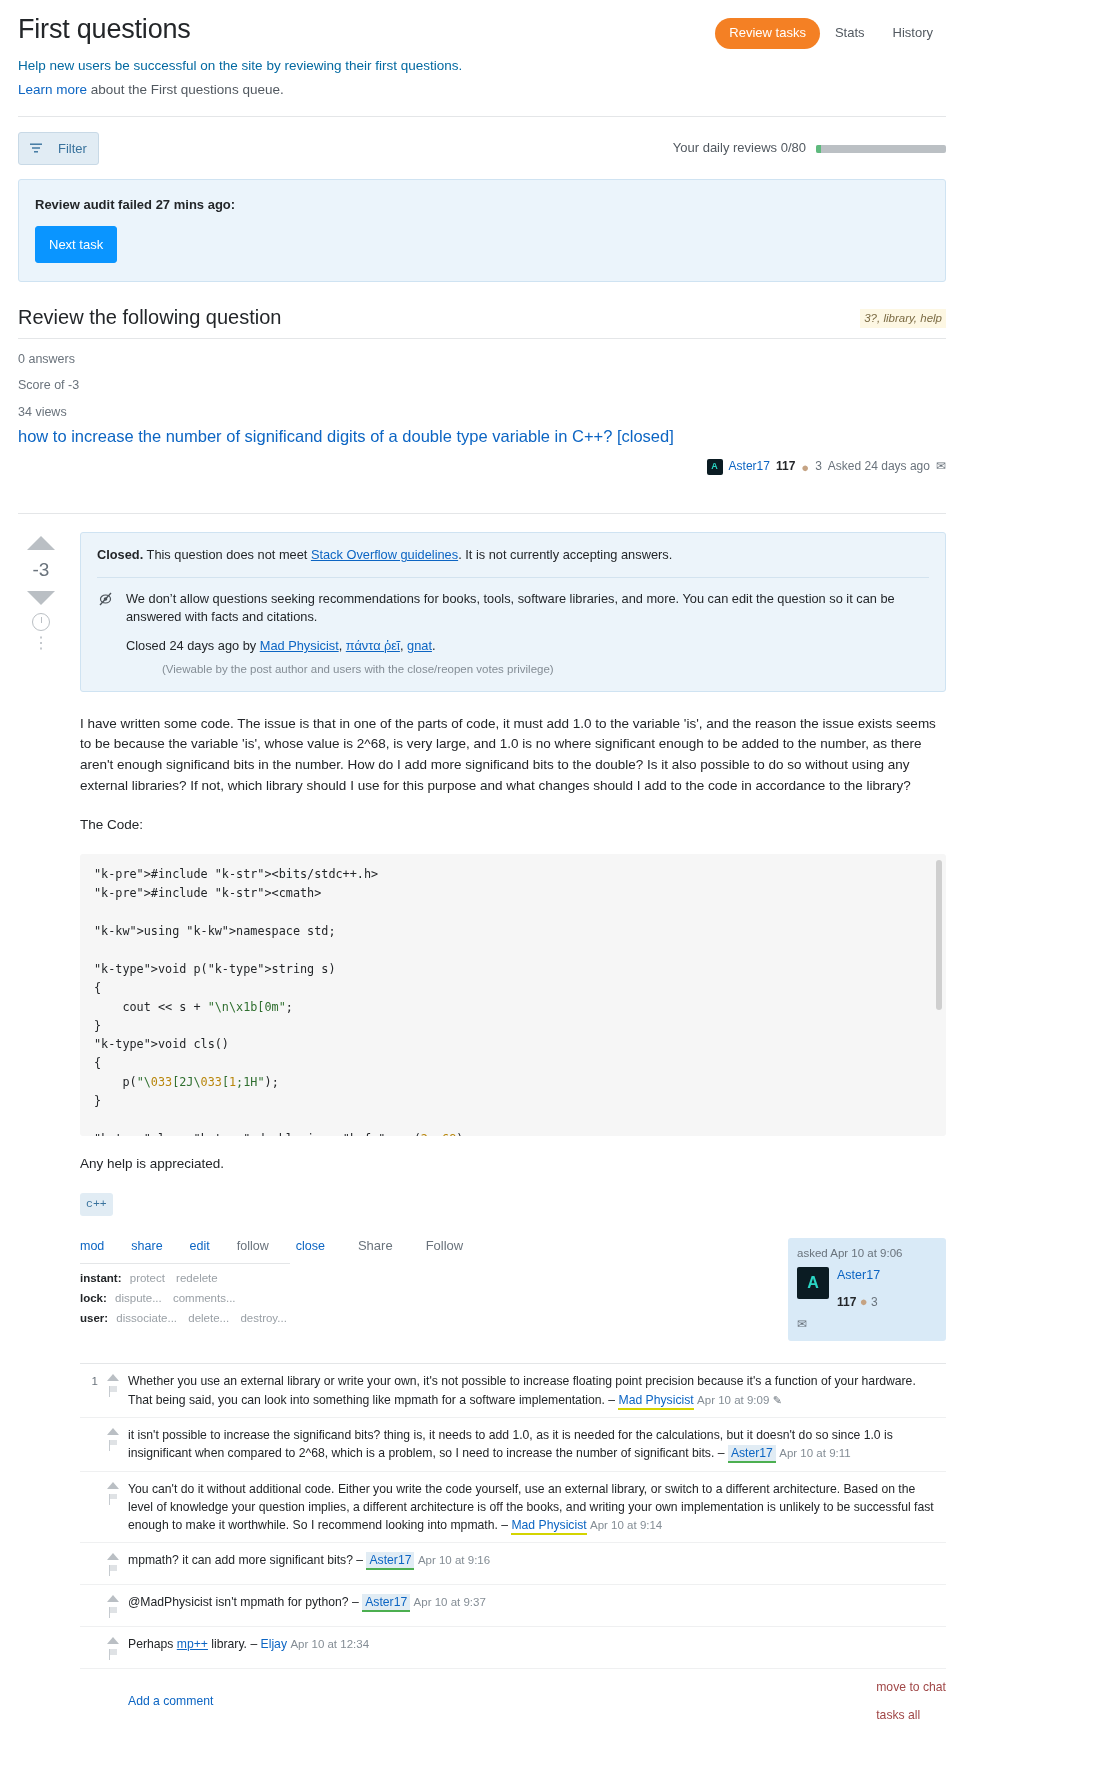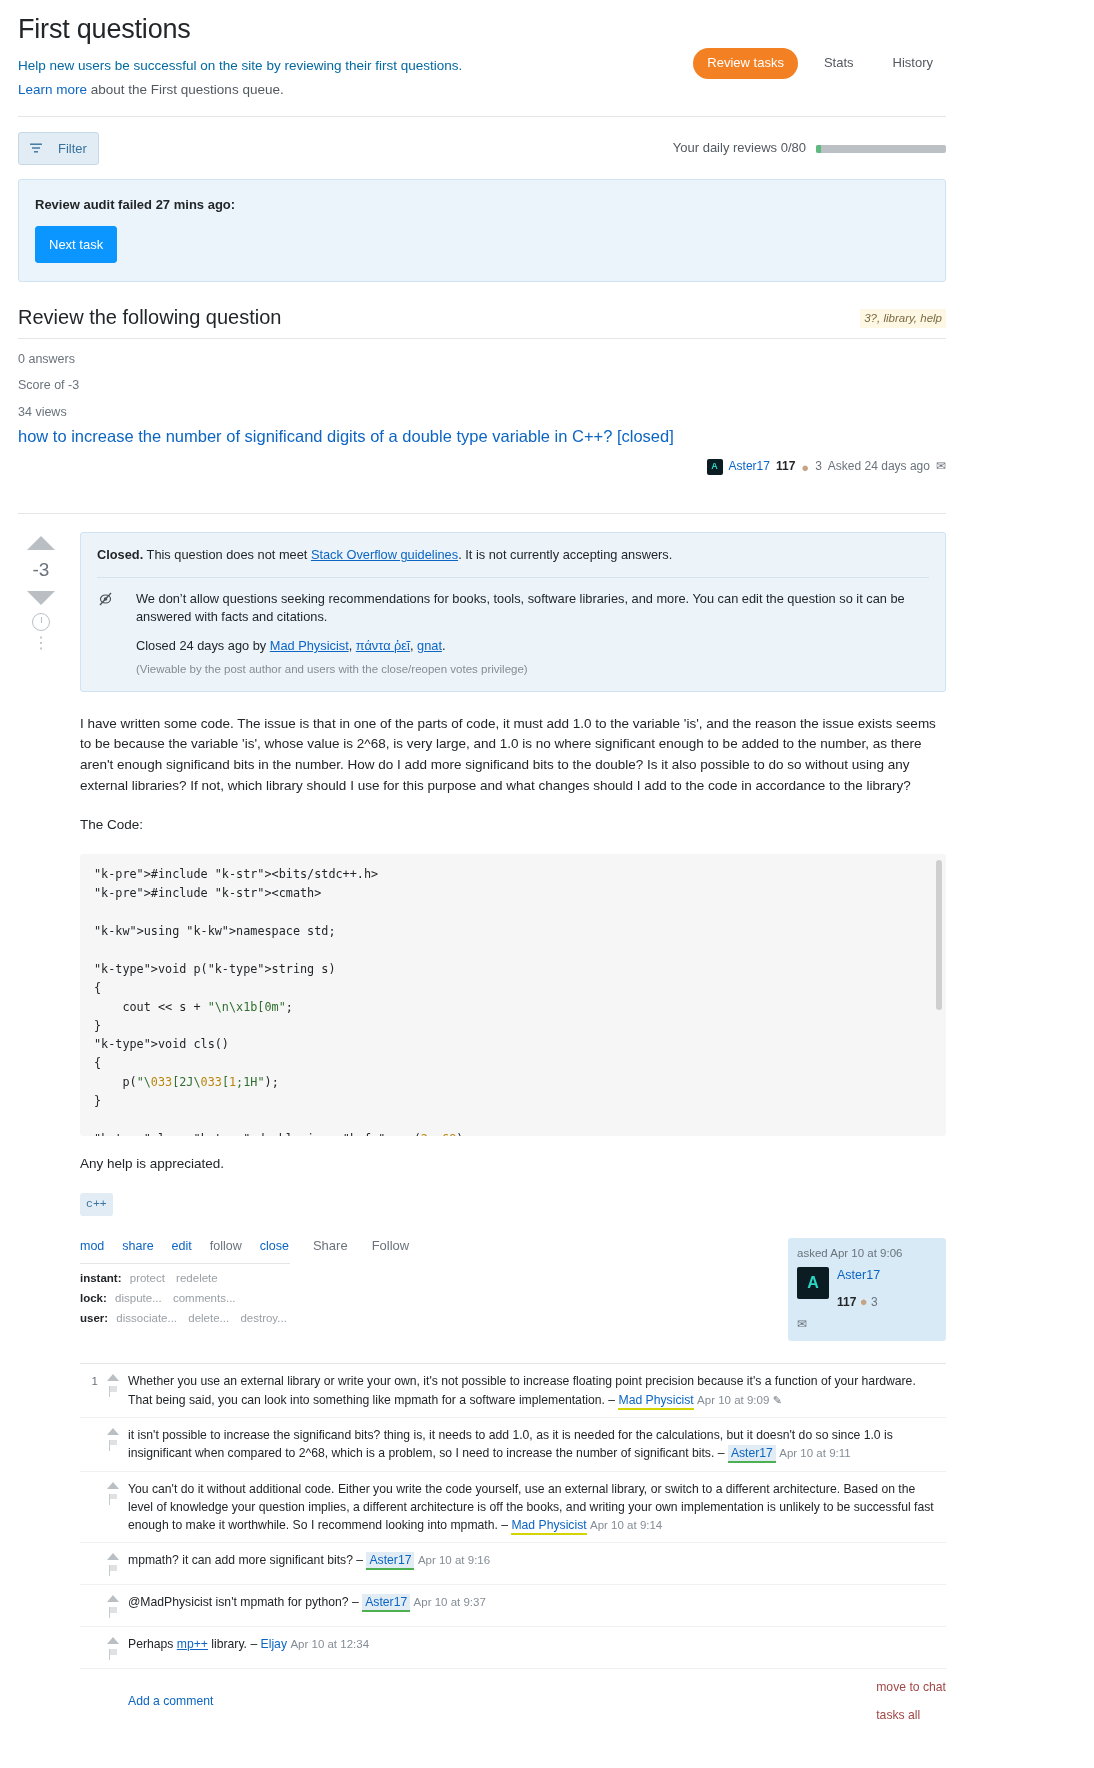--- a/index.html
+++ b/index.html
@@ -31,24 +31,24 @@
   .qh-sub {
     font-size: 13.5px;
     color: #0369a1;
     margin: 0 0 6px 0;
   }
   .qh-sub2 { font-size: 13.5px; color: #525960; margin: 0; }
   .qh-row { position: relative; }
   .qh-nav {
     position: absolute;
     right: 0;
-    top: 36px;
+    top: 6px;
     display: flex;
     align-items: center;
-    gap: 13px;
+    gap: 2px;
   }
   .qh-nav .pill {
     background: #f48024;
     color: #ffffff;
     border-radius: 16px;
     padding: 7px 14px;
     font-size: 13px;
   }
   .qh-nav .navlink {
     color: #525960;
@@ -223,30 +223,30 @@
     background: #ecf4fa;
     border: 1px solid #cfe3f2;
     border-radius: 3px;
     padding: 14px 16px 14px 16px;
     margin-bottom: 22px;
   }
   .closed-line1 { font-size: 12.8px; color: #232629; padding-bottom: 13px; }
   .closed-line1 b { font-weight: 700; }
   .closed-line1 a { text-decoration: underline; }
   .closed-divider { border-top: 1px solid #d3e3ef; margin: 0 0 12px 0; }
-  .closed-detail { display: flex; gap: 22px; }
+  .closed-detail { display: flex; gap: 12px; }
   .eye-slash {
     width: 17px; flex: 0 0 17px;
     position: relative; top: 2px;
     color: #6a737c;
   }
   .closed-reason { font-size: 12.8px; color: #232629; line-height: 1.45; }
   .closed-by { font-size: 12.8px; margin-top: 11px; color: #232629; }
   .closed-by a { text-decoration: underline; }
-  .closed-note { font-size: 11.5px; color: #848d95; margin-top: 7px; }
+  .closed-note { font-size: 11.5px; color: #848d95; margin-top: 7px; margin-left: 36px; }
 
   .ptext {
     font-size: 13.5px;
     line-height: 1.55;
     color: #232629;
     margin: 0 0 18px 0;
   }
   pre.code {
     background: #f6f6f6;
     border-radius: 3px;
@@ -276,21 +276,21 @@
     background: #e1ecf4;
     color: #39739d;
     font-size: 11.5px;
     padding: 4px 6px;
     border-radius: 3px;
     font-family: "Liberation Mono", monospace;
   }
 
   .post-foot { display: flex; justify-content: space-between; align-items: flex-start; gap: 20px; }
   .modbox { flex: 1; }
-  .modlinks { display: flex; gap: 18px; align-items: baseline; font-size: 12.5px; padding-bottom: 6px; }
+  .modlinks { display: flex; gap: 27px; align-items: baseline; font-size: 12.5px; padding-bottom: 6px; }
   .modlinks .gray { color: #6a737c; }
   .modlinks .big { font-size: 13px; color: #6a737c; margin-left: 6px; }
   .modrule { border-top: 1px solid #e4e6e8; width: 210px; margin: 2px 0 7px 0; }
   .modrow { font-size: 11.5px; color: #9aa0a6; margin-bottom: 5px; }
   .modrow b { color: #232629; font-weight: 700; margin-right: 5px; }
   .modrow span { margin-right: 8px; }
 
   .usercard {
     background: #d9eaf7;
     border-radius: 3px;

